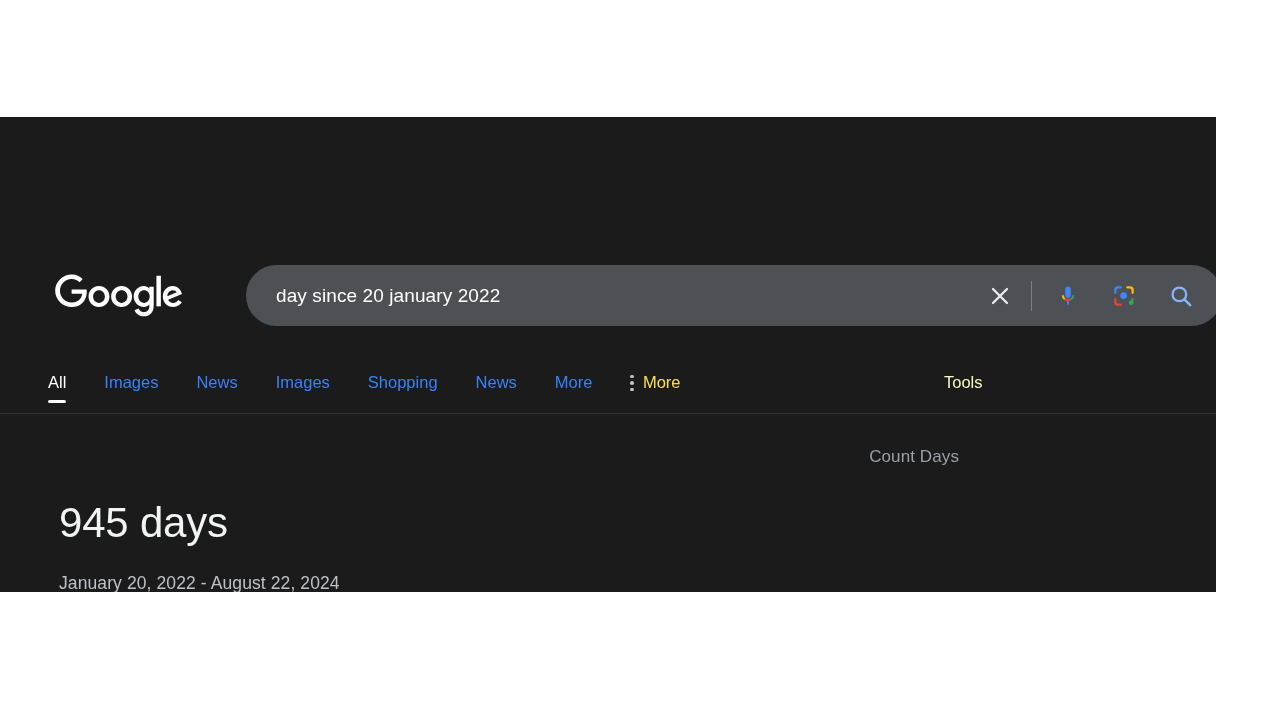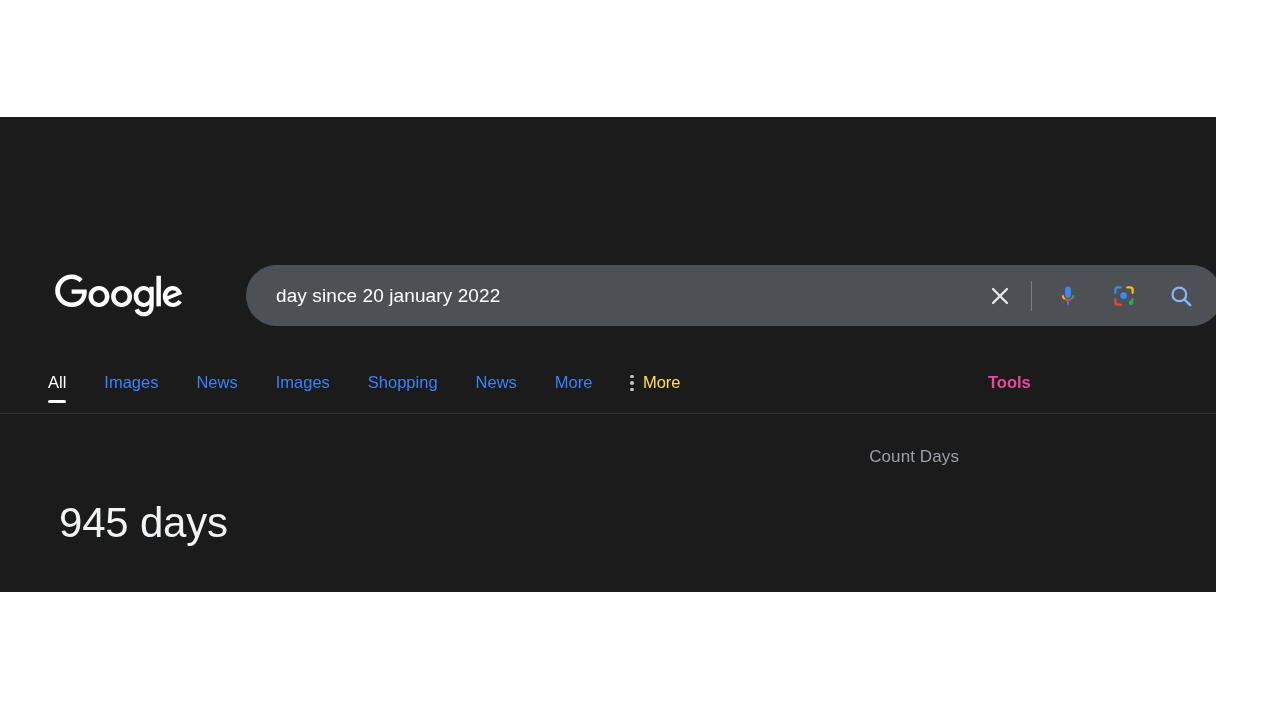--- a/index.html
+++ b/index.html
@@ -145,26 +145,25 @@
   }
   .dots i {
     display: block;
     width: 3.5px;
     height: 3.5px;
     border-radius: 50%;
     background: #bdc1c6;
   }
   .tools {
     position: absolute;
-    left: 988px;
+    left: 944px;
     top: 11px;
-    color: #ec4899;
+    color: #fef9c3;
     font-size: 16.5px;
     cursor: pointer;
-    font-weight: bold;
   }
 
   
   .result {
     position: absolute;
     left: 59px;
     top: 330px;
     width: 900px;
   }
   .result-label {
@@ -268,16 +267,17 @@
           </span>
           <span>More</span>
         </div>
       </div>
       <div class="tools">Tools</div>
     </div>
 
     <div class="result">
       <div class="result-label">Count Days</div>
       <div class="result-value">945 days</div>
+      <div class="result-range">January 20, 2022 - August 22, 2024</div>
     </div>
 
   </div>
 </div>
 
 </body></html>

